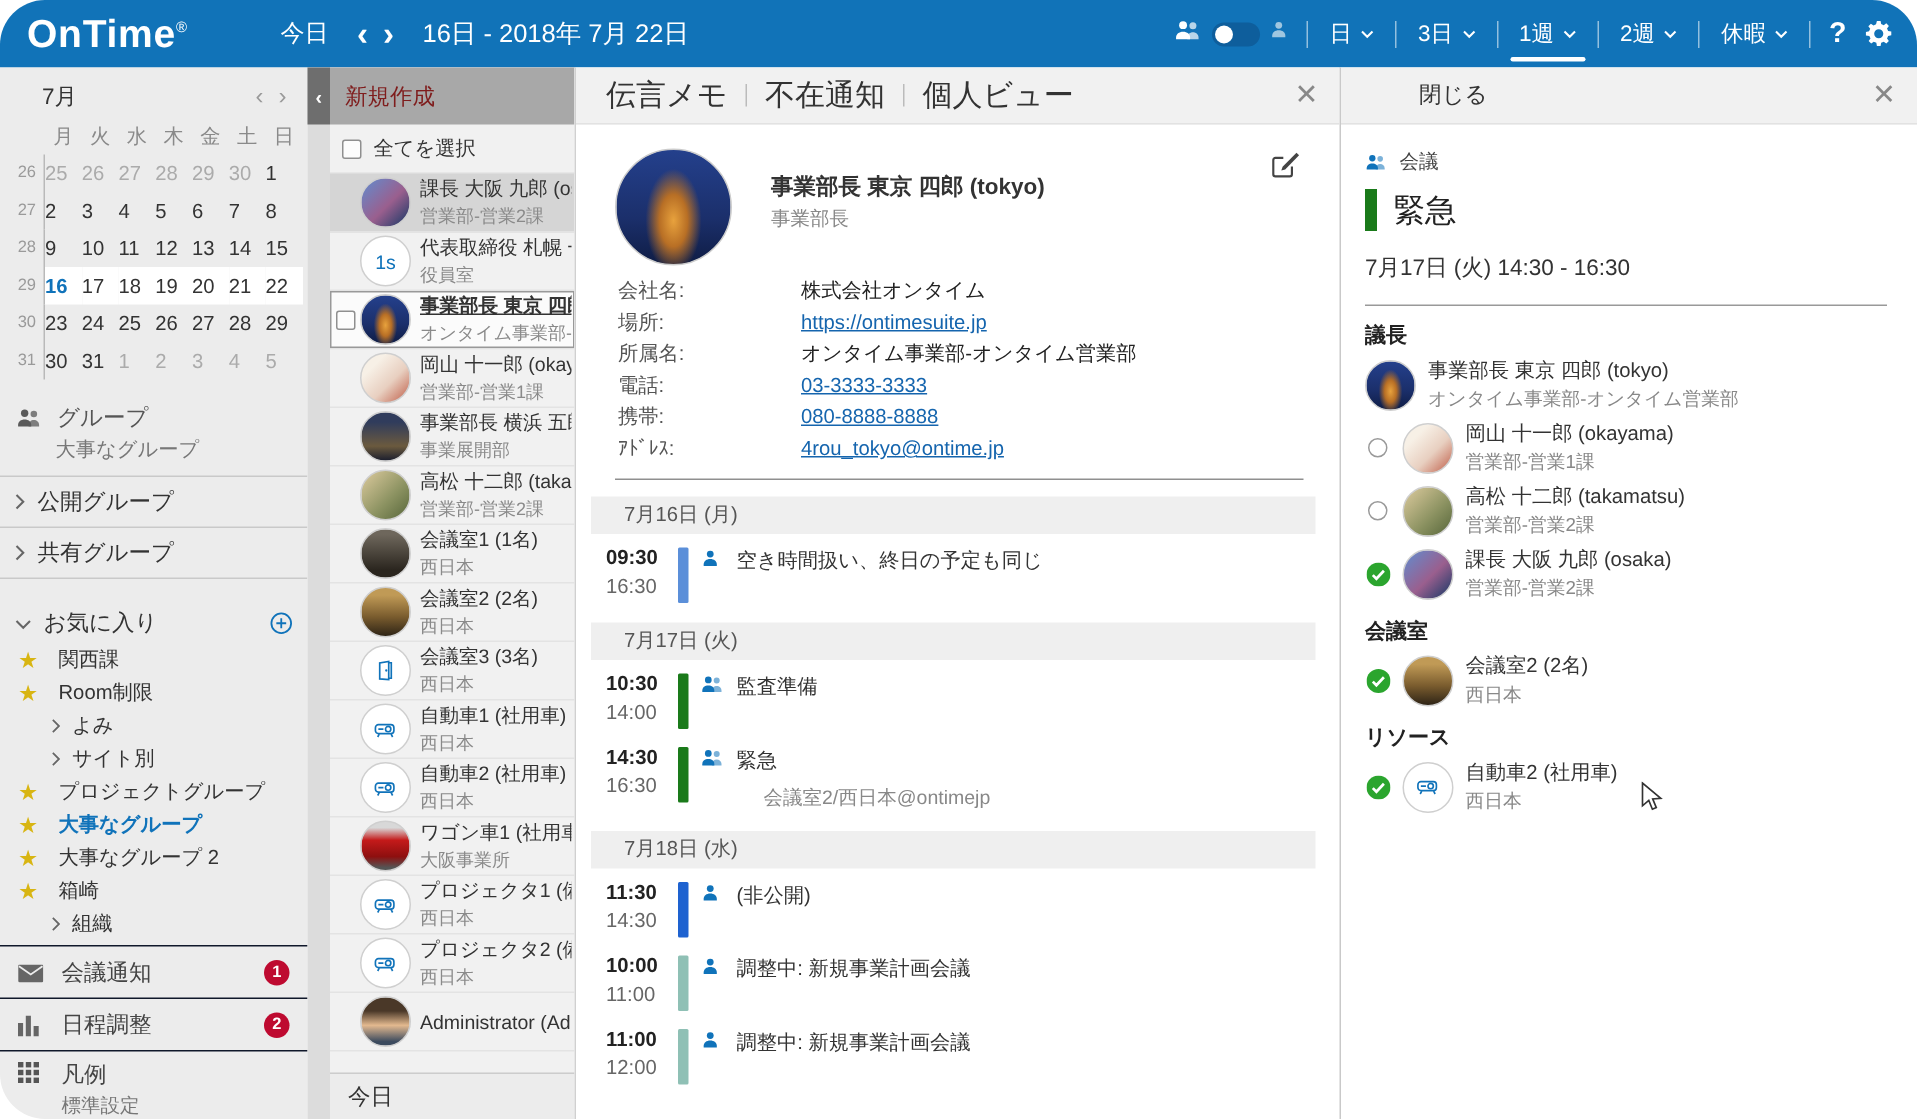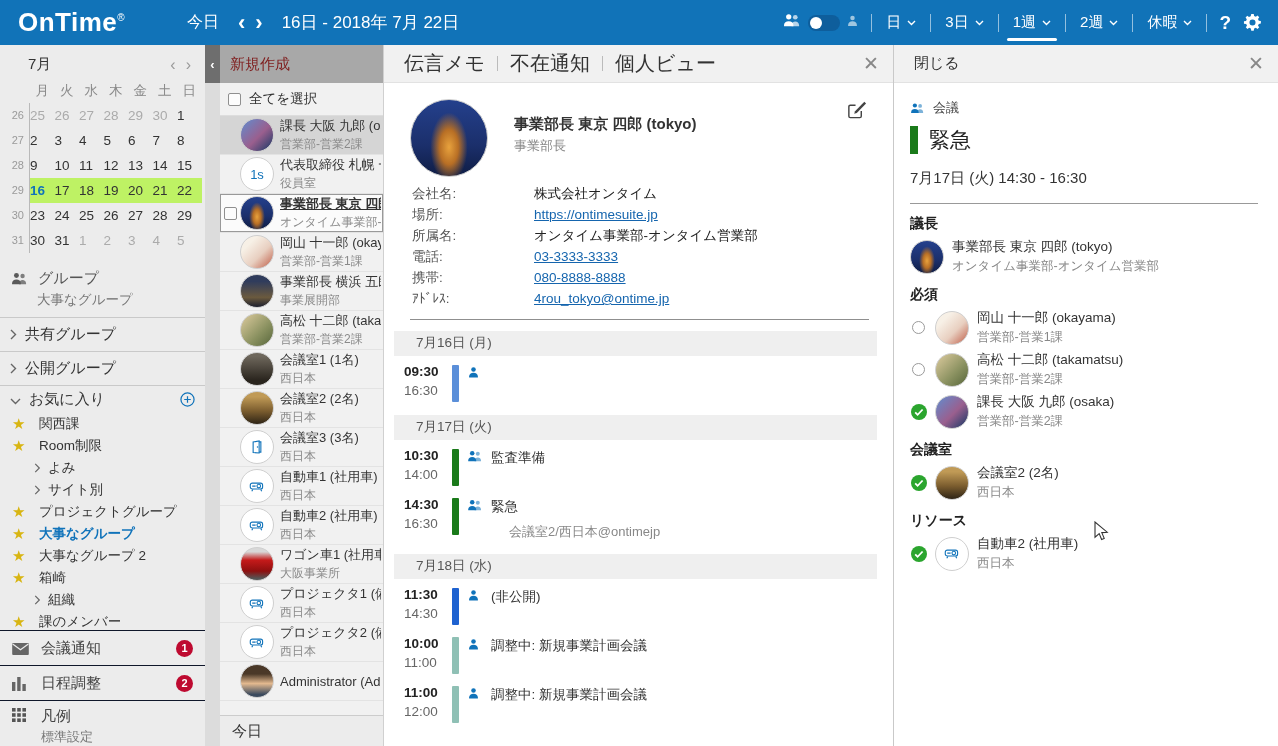--- a/index.html
+++ b/index.html
@@ -1,18 +1,18 @@
 <!DOCTYPE html>
 <html><head>
 <meta charset="utf-8">
 <style>
   * { margin:0; padding:0; box-sizing:border-box; }
   html,body { width:1278px; height:746px; overflow:hidden; }
   body { font-family:"Liberation Sans","DejaVu Sans",sans-serif; background:#fff; color:#333; }
-  .app { position:relative; width:1278px; height:746px; overflow:hidden; }
+  .app { position:relative; width:1278px; height:746px; overflow:hidden;border-radius:30px; }
 
   
   .topbar { height:45px; background:#1173B8; display:flex; align-items:center; color:#fff; }
   .logo { width:187px; padding-left:18px; font-size:26px; font-weight:bold; letter-spacing:.5px; }
   .logo sup { font-size:10px; font-weight:normal; vertical-align:super; }
   .tb-today { font-size:16px; cursor:pointer; margin-right:14px; }
   .tb-arrow { font-size:22px; line-height:20px; padding:0 5px; cursor:pointer; font-weight:bold; }
   .tb-date { font-size:17px; margin-left:14px; white-space:nowrap; }
   .tb-right { margin-left:auto; display:flex; align-items:center; gap:12px; padding-right:16px; height:100%; }
   .tb-sep { width:1px; height:18px; background:rgba(255,255,255,.55); }
@@ -38,29 +38,29 @@
   .cal-head { display:flex; align-items:center; padding:0 6px 4px 22px; }
   .cal-month { font-size:15px; color:#333; }
   .cal-nav { margin-left:auto; color:#9a9a9a; font-size:16px; display:flex; gap:10px; }
   .cal-nav span { cursor:pointer; }
   .cal-grid-row { display:grid; grid-template-columns:24px repeat(7,24.5px); height:25px; align-items:center; }
   .cal-wd { text-align:center; color:#8a8a8a; font-size:13.5px; }
   .wknum { font-size:11px; color:#9a9a9a; text-align:right; padding-right:5px; border-right:1px solid #B9B9B9; height:25px; line-height:25px; }
   .day { text-align:left; font-size:13.5px; color:#333; height:25px; line-height:25px; cursor:pointer; }
   .day.muted { color:#ABABAB; }
   .day.today { color:#1073BA; font-weight:bold; }
-  .cal-grid-row.sel .day { background:#bef264; }
+  .cal-grid-row.sel .day { background:#ffffff; }
 
   
   .groups { flex:1; overflow:hidden; font-size:14px; }
   .grp-header { display:flex; align-items:center; gap:9px; padding:8px 10px 0 10px; color:#555; font-size:15px; }
   .grp-current { padding:3px 10px 8px 37px; color:#777; font-size:13.5px; }
   .grp-row { display:flex; align-items:center; gap:8px; padding:7px 10px; font-size:15px; color:#333; border-top:1px solid #C9C9C9; cursor:pointer; }
   .grp-row .chev { color:#666; display:flex; }
-  .fav-head { display:flex; align-items:center; gap:8px; padding:4px 10px 4px 10px; font-size:15px; color:#333; border-top:1px solid #C9C9C9; cursor:pointer; }
+  .fav-head { display:flex; align-items:center; gap:8px; padding:20px 10px 4px 10px; font-size:15px; color:#333; border-top:1px solid #C9C9C9; cursor:pointer; }
   .fav-plus { margin-left:auto; display:flex; cursor:pointer; }
   .fav-row { display:flex; align-items:center; padding:2px 8px 2px 12px; font-size:13.5px; color:#333; cursor:pointer; }
   .fav-row .star { color:#D8B512; font-size:15px; width:18px; margin-right:9px; }
   .fav-row.sub { padding-left:34px; color:#333; }
   .fav-row.sub .chev { margin-right:7px; color:#666; display:flex; }
   .fav-row.active .fav-label { color:#1073BA; font-weight:bold; }
 
   
   .sb-footer { margin-top:auto; }
   .sbf-row { display:flex; align-items:center; padding:16px 12px; height:35px; border-top:1px solid #0f172a; cursor:pointer; }
@@ -125,21 +125,21 @@
   .sch-date { background:#EFEFEF; color:#555; font-size:13.5px; padding:3px 0 4px 22px; margin:7px 0 3px; }
   .sch-ev { display:grid; grid-template-columns:48px 15px 24px 1fr; padding:5px 0 6px 10px; align-items:start; cursor:pointer; }
   .sch-time .st { font-size:13.5px; font-weight:bold; color:#222; }
   .sch-time .en { font-size:13.5px; color:#666; margin-top:4px; }
   .sch-bar { width:7px; height:37px; border-radius:1px; margin-top:1px; }
   .sch-ic { margin-top:2px; color:#1073BA; display:flex; }
   .sch-title { font-size:13.5px; color:#333; margin-top:1px; }
   .sch-sub { font-size:13px; color:#888; margin-top:7px; margin-left:18px; }
 
   
-  .dp-label { font-size:15px; color:#333; }
+  .dp-label { font-size:15px; color:#333;margin-left:32px; }
   .dp-body { padding:16px 20px 0 16px; flex:1; overflow:hidden; }
   .dp-type { display:flex; align-items:center; gap:8px; color:#444; font-size:13px; }
   .dp-type .ic { color:#1073BA; display:flex; }
   .dp-titlerow { display:flex; align-items:center; gap:11px; margin-top:9px; }
   .dp-greenbar { width:8px; height:28px; }
   .dp-title { font-size:21px; color:#222; }
   .dp-datetime { margin-top:15px; font-size:15px; color:#333; }
   .dp-hr { border-top:1px solid #999; margin:15px 0 10px; }
   .dp-sec-label { font-size:14px; font-weight:bold; color:#222; margin:11px 0 5px; }
   .dp-item { display:flex; align-items:center; gap:8px; margin:5px 0; cursor:pointer; }
@@ -329,29 +329,29 @@
             </svg>
           <span>グループ</span>
         </div>
         <div class="grp-current">大事なグループ</div>
         <div class="grp-row">
           <span class="chev">
               <svg width="7" height="11" viewBox="0 0 7 11" fill="none" stroke="#666" stroke-width="1.4">
                 <path d="M1 1l4.5 4.5L1 10"></path>
               </svg>
             </span>
-          <span>共有グループ</span>
+          <span>公開グループ</span>
         </div>
         <div class="grp-row">
           <span class="chev">
               <svg width="7" height="11" viewBox="0 0 7 11" fill="none" stroke="#666" stroke-width="1.4">
                 <path d="M1 1l4.5 4.5L1 10"></path>
               </svg>
             </span>
-          <span>公開グループ</span>
+          <span>共有グループ</span>
         </div>
         <div class="fav-head">
           <span class="chev"><svg width="11" height="7" viewBox="0 0 11 7" fill="none" stroke="#666" stroke-width="1.4">
                 <path d="M1 1l4.5 4.5L10 1"></path>
               </svg></span>
           <span>お気に入り</span>
           <span class="fav-plus">
               <svg width="15" height="15" viewBox="0 0 16 16" fill="none" stroke="#1073BA" stroke-width="1.3">
                 <circle cx="8" cy="8" r="7"></circle>
                 <path d="M8 4.5v7M4.5 8h7"></path>
@@ -684,20 +684,23 @@
               <div class="st">09:30</div>
               <div class="en">16:30</div>
             </div>
             <div class="sch-bar" style="background: rgb(91, 143, 217);"></div>
             <span class="sch-ic">
               <svg width="13" height="13" viewBox="0 0 16 16" fill="currentColor">
                 <circle cx="8" cy="4.2" r="2.8"></circle>
                 <path d="M2.6 14v-1.2c0-2.9 2.3-4.6 5.4-4.6s5.4 1.7 5.4 4.6V14z"></path>
               </svg>
             </span>
+            <div>
+              <div class="sch-title">空き時間扱い、終日の予定も同じ</div>
+            </div>
           </div>
           <div class="sch-date">7月17日 (火)</div>
           <div class="sch-ev">
             <div class="sch-time">
               <div class="st">10:30</div>
               <div class="en">14:00</div>
             </div>
             <div class="sch-bar" style="background: rgb(26, 122, 26);"></div>
             <span class="sch-ic">
               <svg width="16" height="13" viewBox="0 0 20 16" fill="currentColor">
@@ -807,21 +810,20 @@
         <div class="dp-hr"></div>
         <div id="detail-sections">
             <div class="dp-sec-label">議長</div>
             <div class="dp-item">
               <div class="av av-photo-tokyo"></div>
               <div>
                 <div class="dp-name">事業部長 東京 四郎 (tokyo)</div>
                 <div class="dp-sub">オンタイム事業部-オンタイム営業部</div>
               </div>
             </div>
-            <div class="dp-sec-label">必須</div>
             <div class="dp-item">
               <span class="dp-status">
                 <span class="radio"></span>
               </span>
               <div class="av av-photo-okayama"></div>
               <div>
                 <div class="dp-name">岡山 十一郎 (okayama)</div>
                 <div class="dp-sub">営業部-営業1課</div>
               </div>
             </div>

